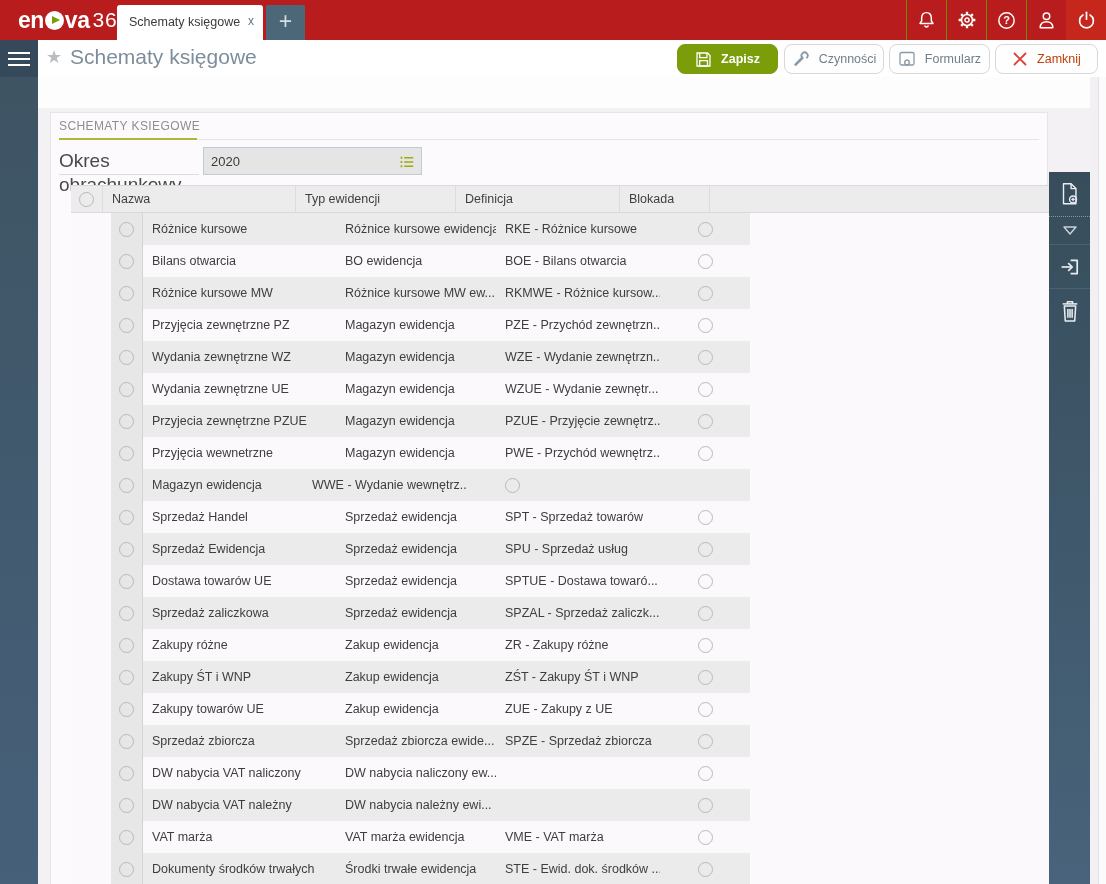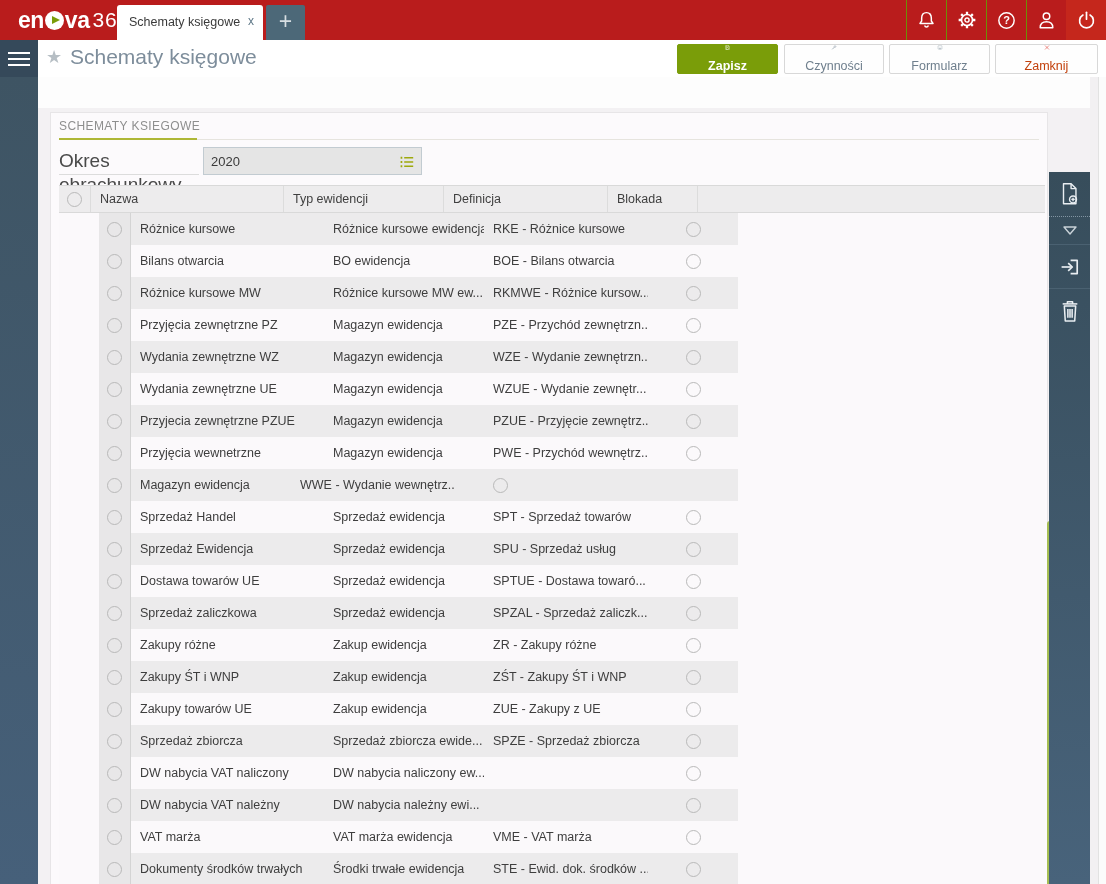--- a/index.html
+++ b/index.html
@@ -20,21 +20,21 @@
   .tab-plus { position:absolute; left:266px; top:5px; width:39px; height:35px; background:#4C6878; border-radius:2px 2px 0 0; color:#D7DEE2; font-size:23px; text-align:center; line-height:33px; font-weight:300; }
   .top-icons { position:absolute; right:0; top:0; height:40px; display:flex; }
   .top-icon-btn { width:40px; height:40px; display:flex; align-items:center; justify-content:center; border-left:1px solid #6D8D06; }
   .top-icon-btn.power { background:#C5271C; border-left:none; }
 
   
   .hamburger { position:absolute; left:0; top:40px; width:38px; height:37px; background:#35495A; }
   .page-head { position:absolute; left:38px; top:40px; width:1068px; height:37px; background:#fff; }
   .star { position:absolute; left:46px; top:46px; font-size:18px; color:#B6BEC4; }
   .page-title { position:absolute; left:70px; top:45px; font-size:21px; color:#7D8D9B; font-weight:500; }
-  .btn { position:absolute; top:44px; height:30px; background:#FEFEFE; border:1px solid #D8D8D8; border-radius:2px; display:flex; align-items:center; justify-content:center; gap:9px; font-size:12.5px; color:#6F7F8D; cursor:pointer;flex-direction:column; }
+  .btn { position:absolute; top:44px; height:30px; background:#FEFEFE; border:1px solid #D8D8D8; border-radius:8px; display:flex; align-items:center; justify-content:center; gap:9px; font-size:12.5px; color:#6F7F8D; cursor:pointer; }
   .btn.save { background:#7A9D09; border-color:#7A9D09; color:#fff; font-weight:bold; }
   .btn.close-btn { color:#c2410c; }
 
   
   .crumbbar { position:absolute; left:38px; top:77px; width:1068px; height:31px; background:#FDFDFD; }
   .crumbs { position:absolute; left:46px; top:84px; font-size:12.5px; color:#6A6A6A; }
   .crumbs .sep { color:#9FB3C0; margin:0 7px; }
   .crumbs .link { color:#5E87A0; }
 
   
@@ -45,21 +45,21 @@
 
   .panel { position:absolute; left:50px; top:112px; width:998px; height:772px; background:#FCFAFC; border:1px solid #E7E5E7; border-bottom:none; }
   .section-head { position:absolute; left:8px; top:6px; right:8px; padding-bottom:6px; border-bottom:1px solid #E6E4DE; font-size:12px; color:#8E8E8E; letter-spacing:0.4px; }
   .section-head::after { content:""; position:absolute; left:0; bottom:-1px; width:138px; height:2px; background:#AEB736; }
   .period-label { position:absolute; left:8px; top:36px; width:140px; height:26px; line-height:24px; font-size:19px; color:#4A4A4A; border-bottom:1px solid #DCDCDC; }
   .period-field { position:absolute; left:152px; top:34px; width:219px; height:28px; background:#e5e5e5; border:1px solid #C2CBD1; }
   .period-field input { position:absolute; left:0; top:0; width:158px; height:26px; border:none; outline:none; background:transparent; font-size:13px; color:#3A3A3A; padding-left:7px; font-family:inherit; }
   .period-field .list-ic { position:absolute; right:5px; top:5px; }
 
   
-  .grid { position:absolute; left:8px; top:72px; width:986px; height:700px; background:#FBF9FB; }
+  .grid { position:absolute; left:20px; top:72px; width:986px; height:700px; background:#FBF9FB; }
   .ghead { position:absolute; left:0; top:0; width:986px; height:28px; background:#EDECED; border-top:1px solid #D9D9D9; border-bottom:1px solid #D9D9D9; display:flex; }
   .ghead .hc { height:100%; line-height:26px; font-size:12.5px; color:#3F3F3F; padding-left:9px; border-right:1px solid #DCDCDC; }
   .hc.c-sel { width:32px; padding:0; display:flex; align-items:center; justify-content:center; }
   .c-name { width:193px; } .c-typ { width:160px; } .c-def { width:164px; } .c-blok { width:90px; }
   .hc.c-fill { flex:1; border-right:none; }
   .gbody { position:absolute; left:0; top:28px; width:986px; height:672px;padding-left:40px; }
   .trow { position:relative; width:639px; height:32px; display:flex; background:#FBF9FB; }
   .trow.stripe { background:#ECEBEC; }
   .trow .sel { width:32px; height:100%; background:#E8E7E8; border-right:1px solid #D4D4D4; display:flex; align-items:center; justify-content:center; }
   .trow .c { height:100%; line-height:32px; font-size:12.5px; color:#3E3E3E; padding-left:9px; white-space:nowrap; overflow:hidden; }

